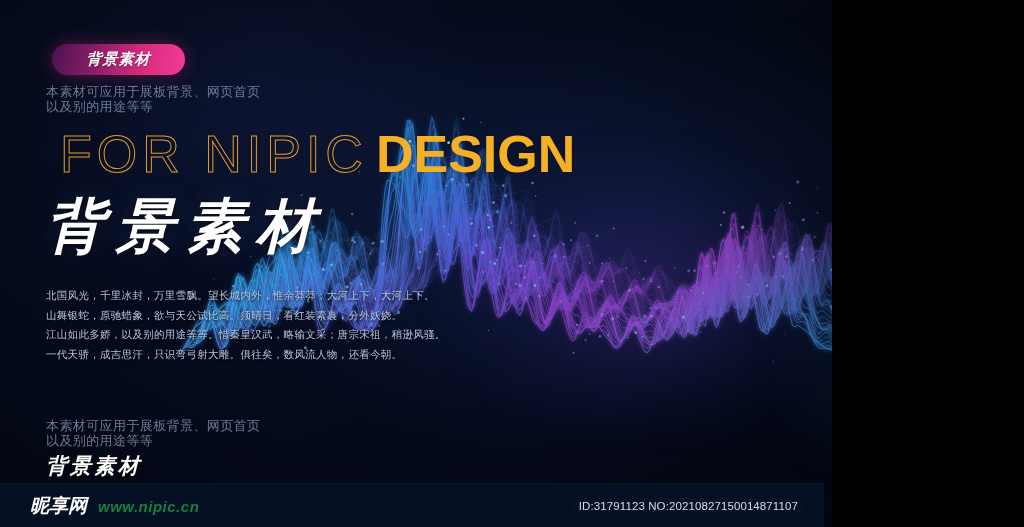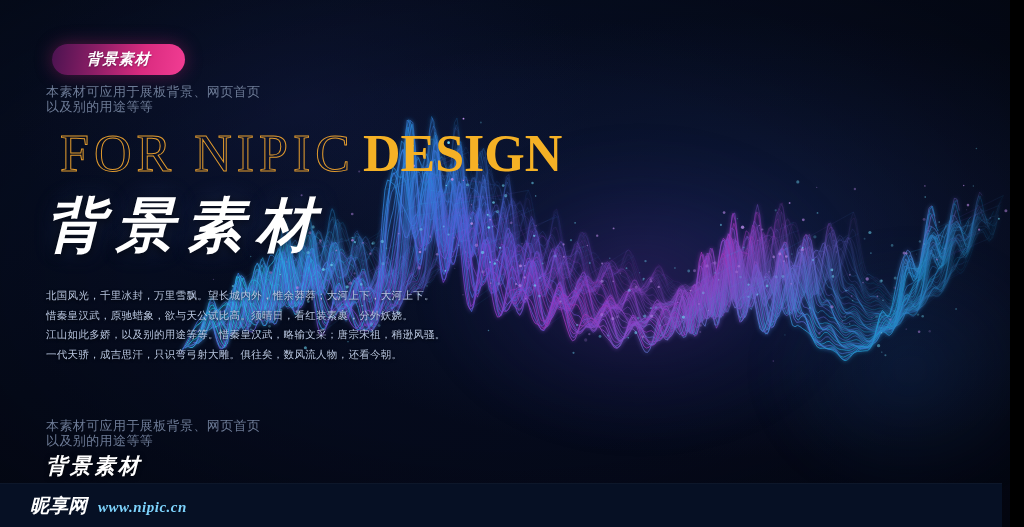--- a/index.html
+++ b/index.html
@@ -2,25 +2,25 @@
 <html><head>
 <meta charset="utf-8">
 <style>
   html, body {
     margin: 0;
     padding: 0;
     background: #000;
   }
   #poster {
     position: relative;
-    width: 1010px;
+    width: 832px;
     height: 527px;
     overflow: hidden;
     background: #050c1f;
-    font-family: Liberation Serif, serif;
+    font-family: Liberation Sans, sans-serif;
     -webkit-font-smoothing: antialiased;
   }
 
   
   .bg-base {
     position: absolute;
     inset: 0;
     background:
       radial-gradient(ellipse 70% 60% at 72% 45%, rgba(22,38,86,0.55) 0%, rgba(8,14,38,0) 70%),
       radial-gradient(ellipse 40% 50% at 30% 20%, rgba(18,26,64,0.5) 0%, rgba(6,12,32,0) 72%),
@@ -185,21 +185,21 @@
     align-items: baseline;
   }
   .logo-mark {
     color: #ffffff;
     font-size: 19px;
     font-weight: bold;
     font-style: italic;
     letter-spacing: 0px;
   }
   .logo-url {
-    color: #7dd3fc;
+    color: #15803d;
     font-size: 15px;
     font-weight: bold;
     font-style: italic;
     letter-spacing: 0.5px;
     margin-left: 11px;
   }
   .footer-id {
     position: absolute;
     right: 20px;
     top: 50%;
@@ -751,32 +751,33 @@
   </div>
 
   <div class="headline-en">
     <span class="en-thin">FOR NIPIC</span><span class="en-bold">DESIGN</span>
   </div>
 
   <div class="headline-cn">背景素材</div>
 
   <div class="poem">
     <div>北国风光，千里冰封，万里雪飘。望长城内外，惟余莽莽；大河上下，大河上下。</div>
-    <div>惜秦皇汉武，原驰蜡象，欲与天公试比高。须晴日，看红装素裹，分外妖娆。</div>
+    <div>山舞银蛇，原驰蜡象，欲与天公试比高。须晴日，看红装素裹，分外妖娆。</div>
     <div>江山如此多娇，以及别的用途等等。惜秦皇汉武，略输文采；唐宗宋祖，稍逊风骚。</div>
     <div>一代天骄，成吉思汗，只识弯弓射大雕。俱往矣，数风流人物，还看今朝。</div>
   </div>
 
   <div class="note note-bottom">
     <div>本素材可应用于展板背景、网页首页</div>
     <div>以及别的用途等等</div>
   </div>
 
   <div class="sub-cn">背景素材</div>
 
   <div class="footer">
     <div class="footer-logo">
       <span class="logo-mark">昵享网</span>
       <span class="logo-url">www.nipic.cn</span>
     </div>
+    <div class="footer-id">ID:31791123 NO:20210827150014871107</div>
   </div>
 
 </div>
 
 </body></html>

